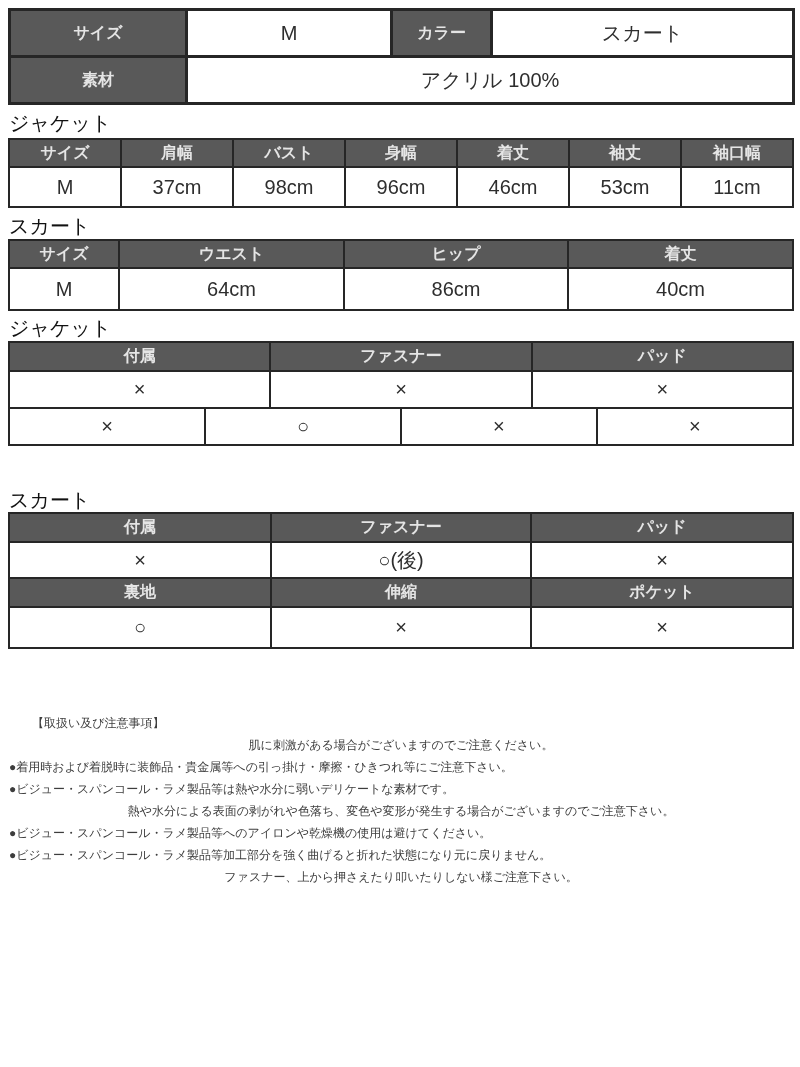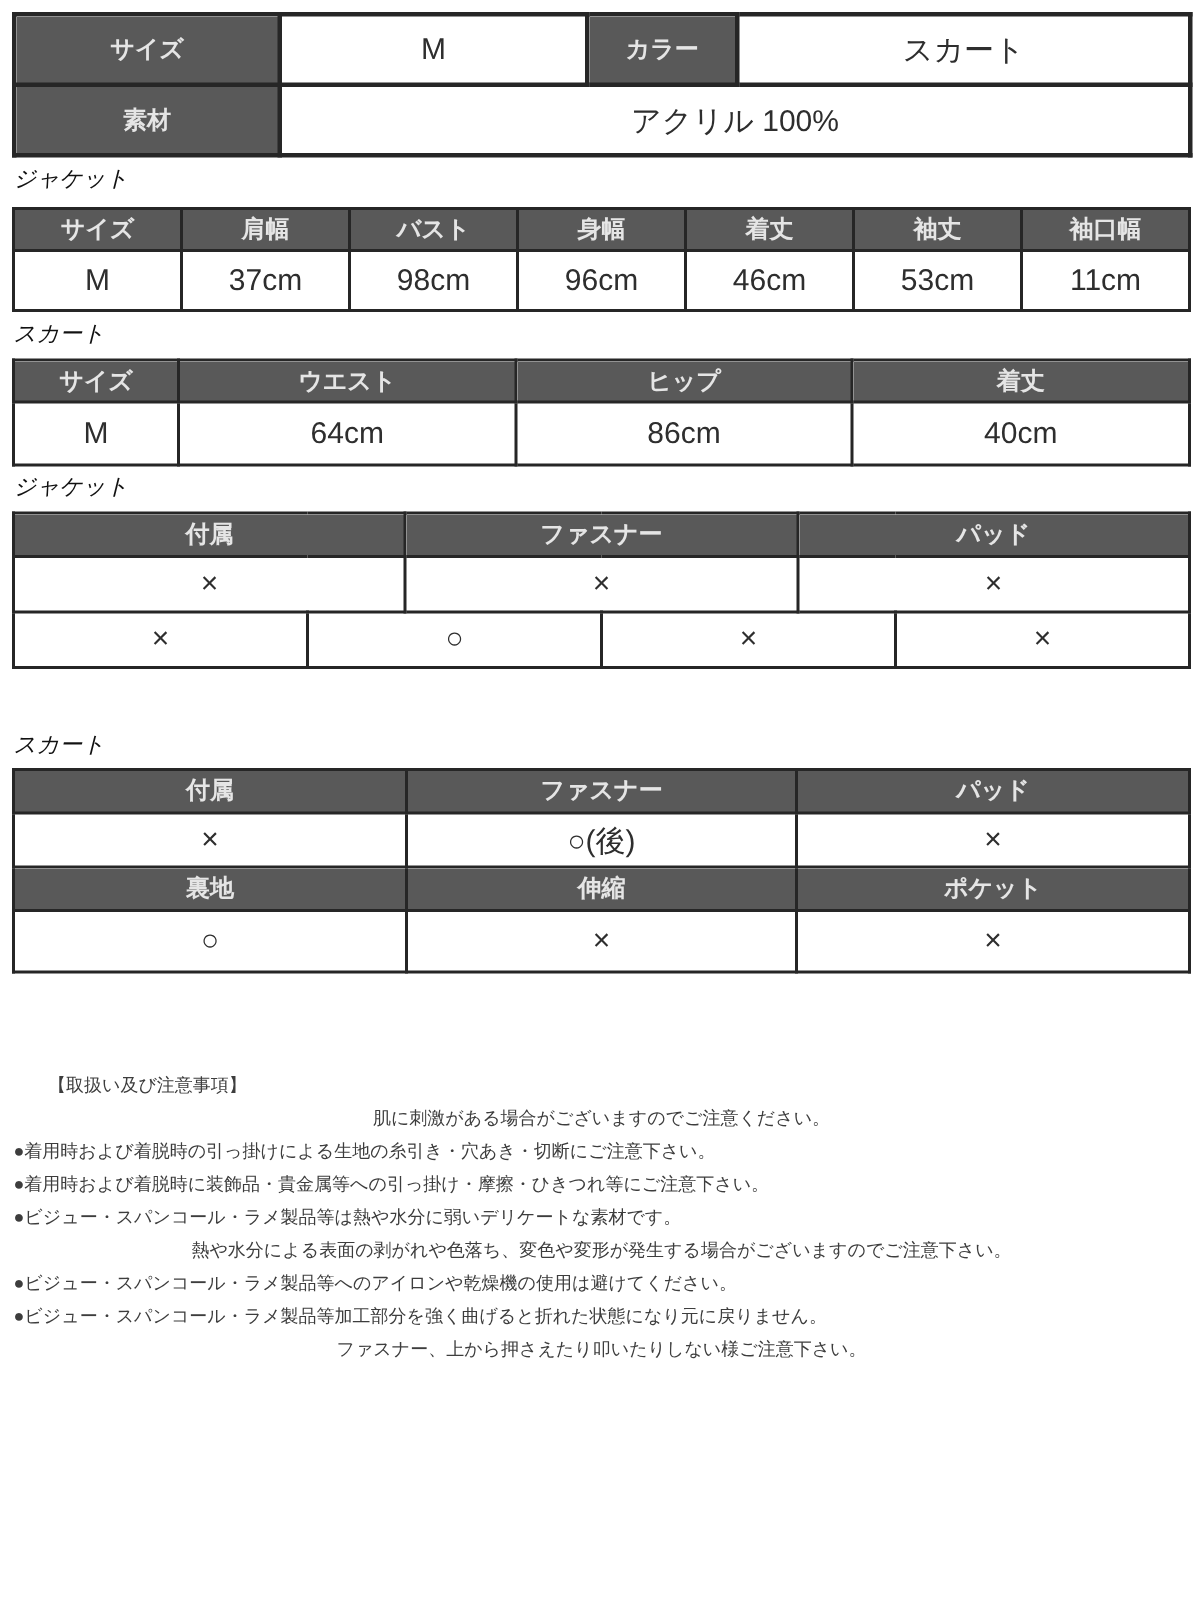--- a/index.html
+++ b/index.html
@@ -40,21 +40,21 @@
   .t4 .hrow { height:29px; }
   .t4 .vrow { height:37px; }
 
   
   .t5 { top:512px; }
   .t5 .hrow { height:29px; }
   .t5 .vrow1 { height:36px; }
   .t5 .vrow2 { height:41px; }
 
   .section-label {
-    position:absolute; left:9px; font-size:15px; color:#111111; white-space:nowrap;font-style:italic;
+    position:absolute; left:9px; font-size:20px; color:#111111; white-space:nowrap;
   }
   .lbl1 { top:110px; }
   .lbl2 { top:213px; }
   .lbl3 { top:315px; }
   .lbl4 { top:487px; }
 
   .notes {
     position:absolute; left:0; top:712px; width:800px;
     font-size:12px; line-height:22px; color:#3d3d3d; white-space:nowrap;
   }
@@ -197,21 +197,20 @@
       <td>○</td>
       <td>×</td>
       <td>×</td>
     </tr>
   </tbody>
     </table>
 
   <div class="notes">
     <div class="note-title">【取扱い及び注意事項】</div>
     <div class="nc">肌に刺激がある場合がございますのでご注意ください。</div>
-    <div class="nb">●着用時および着脱時の引っ掛けによる生地の糸引き・穴あき・切断にご注意下さい。</div>
     <div class="nb">●着用時および着脱時に装飾品・貴金属等への引っ掛け・摩擦・ひきつれ等にご注意下さい。</div>
     <div class="nb">●ビジュー・スパンコール・ラメ製品等は熱や水分に弱いデリケートな素材です。</div>
     <div class="nc">熱や水分による表面の剥がれや色落ち、変色や変形が発生する場合がございますのでご注意下さい。</div>
     <div class="nb">●ビジュー・スパンコール・ラメ製品等へのアイロンや乾燥機の使用は避けてください。</div>
     <div class="nb">●ビジュー・スパンコール・ラメ製品等加工部分を強く曲げると折れた状態になり元に戻りません。</div>
     <div class="nc">ファスナー、上から押さえたり叩いたりしない様ご注意下さい。</div>
   </div>
 
 </div>
 

